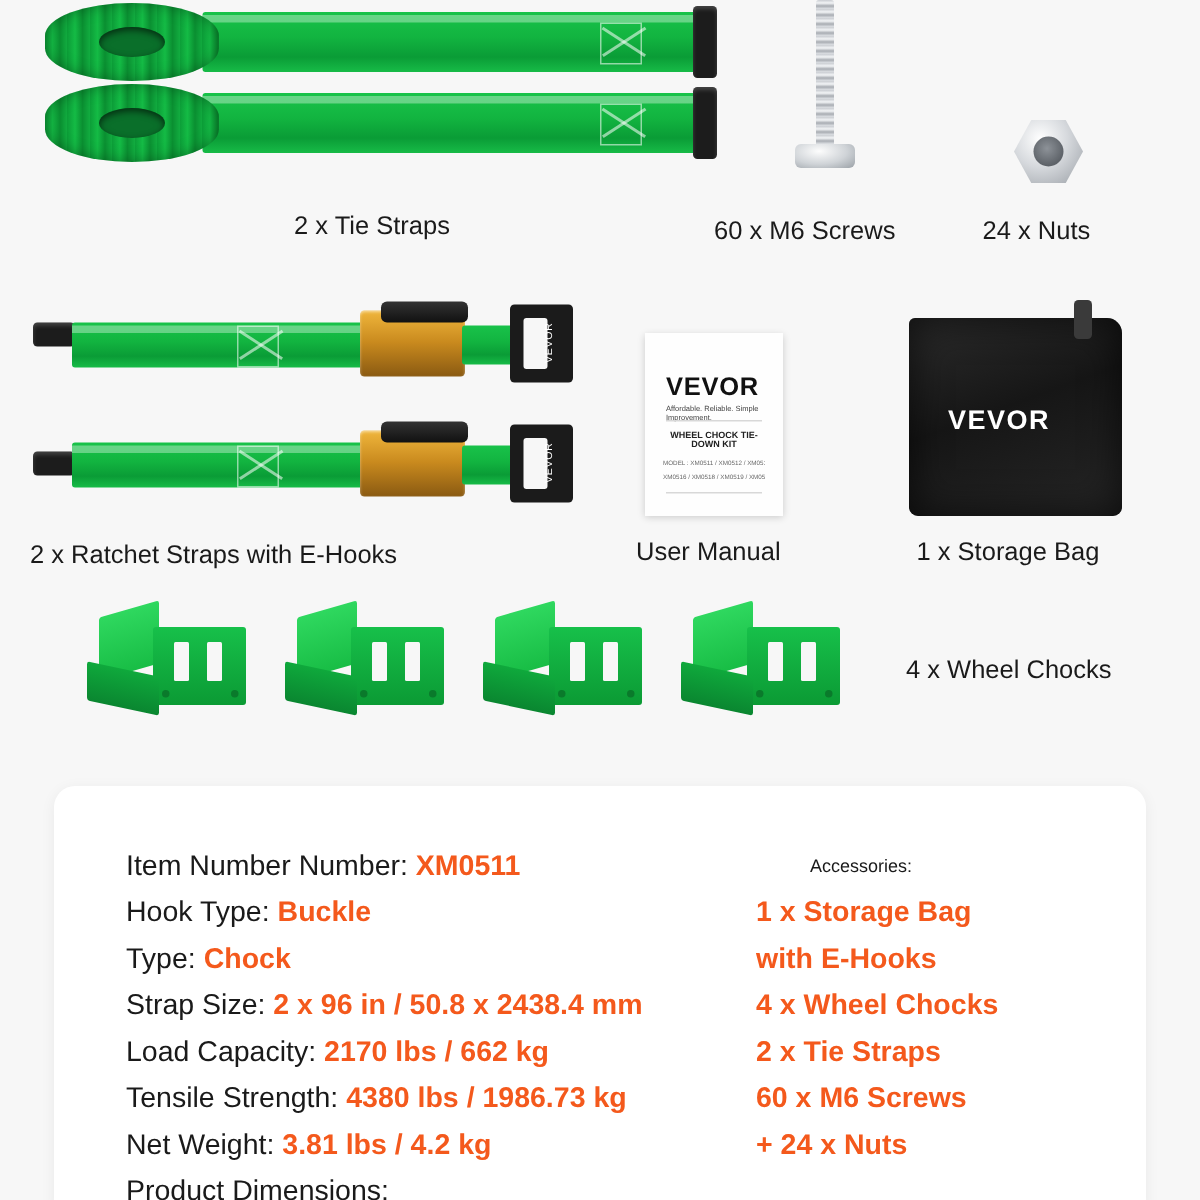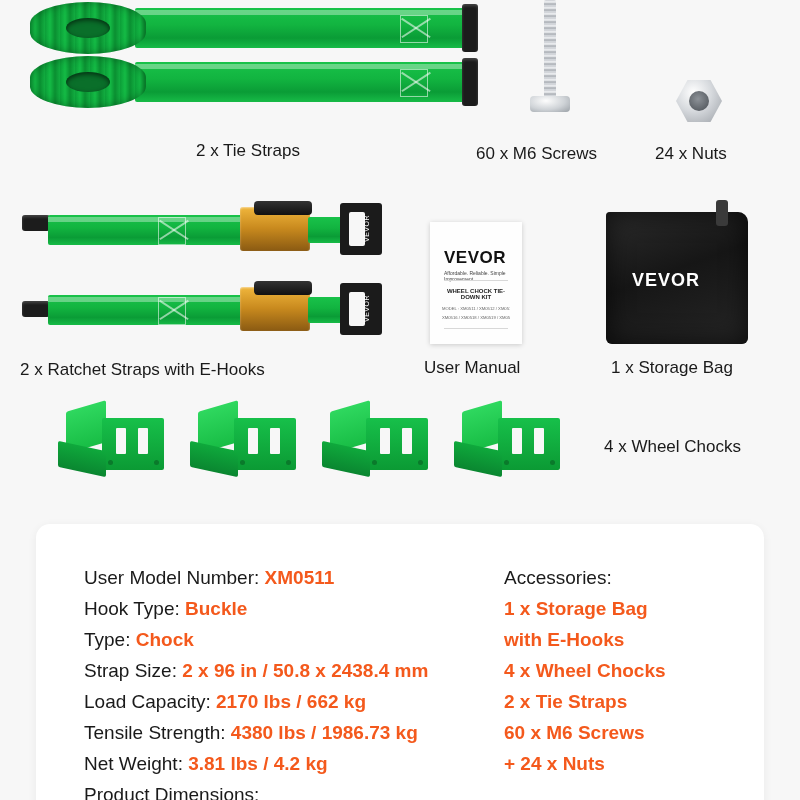--- a/index.html
+++ b/index.html
@@ -253,23 +253,24 @@
     font-size: 19px;
     color: #1a1a1a;
     line-height: 31px;
     white-space: nowrap;
   }
   .spec-val {
     color: #f4591c;
     font-weight: 700;
   }
   .acc-head {
-    font-size: 19px;
+    font-size: 12px;
     color: #1a1a1a;
     line-height: 31px;
+    margin-left: 36px;
   }
   .acc-item {
     font-size: 19px;
     color: #f4591c;
     font-weight: 700;
     line-height: 31px;
     white-space: nowrap;
   }
 </style>
 </head>
@@ -398,21 +399,21 @@
     <div class="bolt" style="left:50px; top:54px;"></div>
     <div class="bolt" style="left:96px; top:54px;"></div>
   </div>
 
   <div class="caption" style="left:604px; top:437px;">4 x Wheel Chocks</div>
 
   <div class="spec-card">
 
     <div class="spec-left">
       <div class="spec-row">
-        <span>User Model Number:</span>
+        <span>Item Number Number:</span>
         <span class="spec-val">XM0511</span>
       </div>
       <div class="spec-row">
         <span>Hook Type:</span>
         <span class="spec-val">Buckle</span>
       </div>
       <div class="spec-row">
         <span>Type:</span>
         <span class="spec-val">Chock</span>
       </div>

